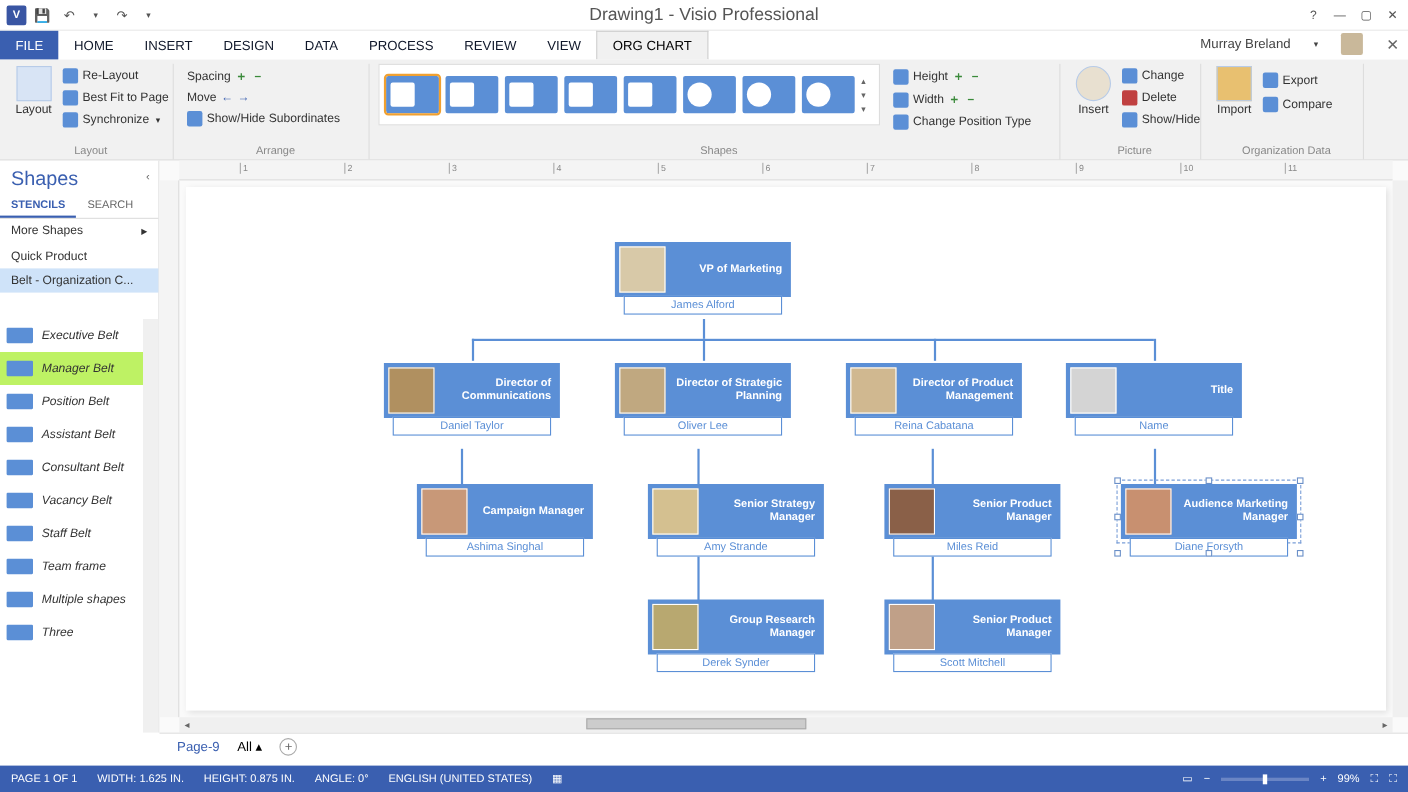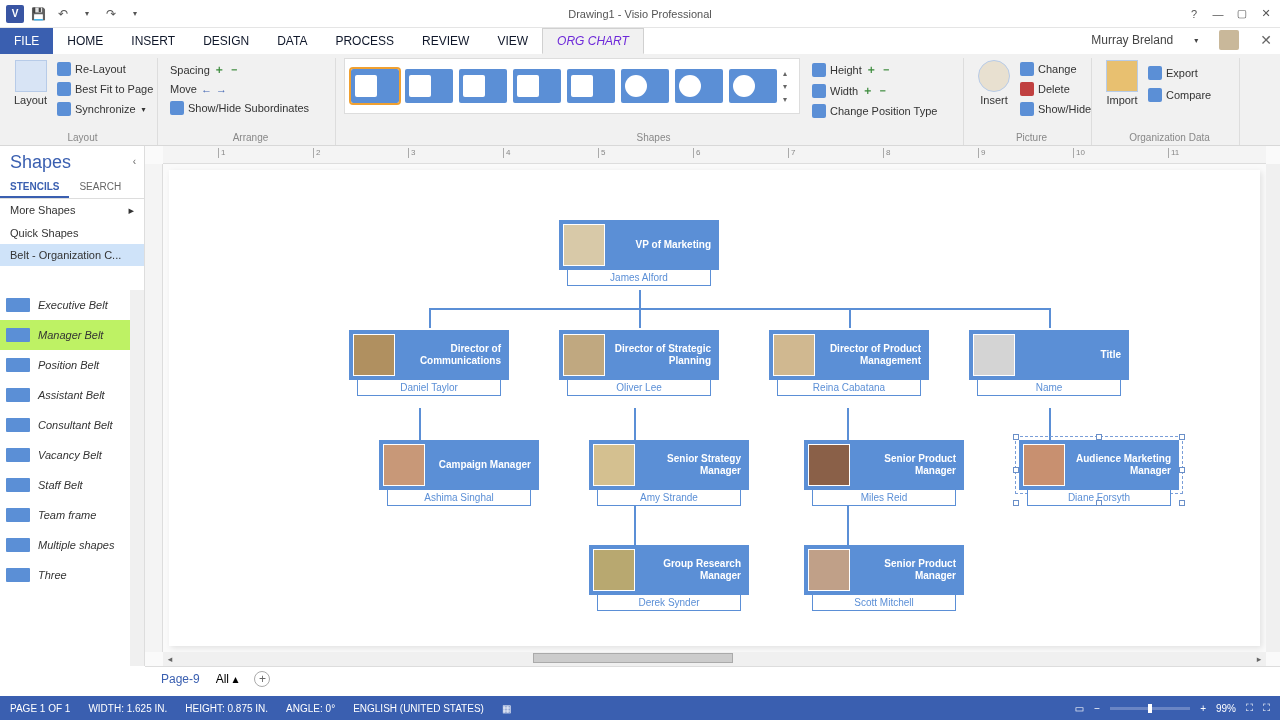--- a/index.html
+++ b/index.html
@@ -3,29 +3,29 @@
 <meta charset="utf-8">
 <style>
 * { margin: 0; padding: 0; box-sizing: border-box; font-family: "Segoe UI", Tahoma, sans-serif; }
 body { background: #fff; overflow: hidden; width: 1280px; height: 720px; position: relative; }
 
 
 .titlebar { height: 28px; background: #fff; display: flex; align-items: center; border-bottom: 1px solid #e5e5e5; position: relative; }
 .titlebar .qat { display: flex; align-items: center; gap: 6px; padding-left: 6px; }
 .titlebar .qat .app-icon { width: 18px; height: 18px; background: #3955a3; color: #fff; font-size: 10px; font-weight: bold; display: flex; align-items: center; justify-content: center; border-radius: 2px; }
 .titlebar .qat .q-btn { width: 18px; height: 18px; display: flex; align-items: center; justify-content: center; font-size: 12px; color: #555; cursor: pointer; }
-.titlebar .title { position: absolute; left: 50%; transform: translateX(-50%); font-size: 11px; color: #555; }
+.titlebar .title { position: absolute; left: 50%; transform: translateX(-50%); font-size: 16px; color: #555; }
 .titlebar .winctrl { position: absolute; right: 4px; display: flex; gap: 4px; }
 .titlebar .winctrl span { width: 20px; height: 18px; display: flex; align-items: center; justify-content: center; font-size: 11px; color: #555; cursor: pointer; }
 
 
 .ribbon-tabs { height: 26px; display: flex; align-items: stretch; background: #fff; padding-left: 0; position: relative; }
 .ribbon-tabs .tab { padding: 0 14px; font-size: 12px; display: flex; align-items: center; color: #0f172a; cursor: pointer; }
 .ribbon-tabs .tab.file { background: #3a5fb0; color: #fff; font-weight: normal; }
-.ribbon-tabs .tab.active { color: #6d28d9; border: 1px solid #d0d0d0; border-bottom: 1px solid #f1f1f1; background: #f1f1f1; font-style: italic; }
+.ribbon-tabs .tab.active { color: #000000; border: 1px solid #d0d0d0; border-bottom: 1px solid #f1f1f1; background: #f1f1f1; }
 .ribbon-tabs .user { position: absolute; right: 8px; top: 2px; display: flex; align-items: center; gap: 21px; font-size: 12px; color: #444; }
 .ribbon-tabs .user .avatar { width: 20px; height: 20px; background: #c9b89a; border-radius: 2px; }
 .ribbon-tabs .user .close { font-size: 14px; color: #666; cursor: pointer; }
 
 
 .ribbon { height: 92px; background: #f1f1f1; border-bottom: 1px solid #d8d8d8; display: flex; padding: 4px 8px 0 8px; gap: 8px; }
 .rgroup { border-right: 1px solid #ddd; padding: 0 8px 0 0; display: flex; flex-direction: column; position: relative; }
 .rgroup:last-child { border-right: none; }
 .rgroup .label { position: absolute; bottom: 2px; left: 0; right: 0; text-align: center; font-size: 10px; color: #888; }
 .rgroup .body { flex: 1; display: flex; align-items: flex-start; }
@@ -278,21 +278,21 @@
   <h2>Shapes</h2>
   <span style="position:absolute;right:8px;top:10px;font-size:10px;color:#666;cursor:pointer">‹</span>
   <div class="sp-tabs">
     <div class="active">STENCILS</div>
     <div>SEARCH</div>
   </div>
   <div class="sp-link">
       <span>More Shapes</span>
       <span>▸</span>
     </div>
-  <div class="sp-link">Quick Shapes</div>
+  <div class="sp-link">Quick Product</div>
   <div class="sp-link sel">Belt - Organization C...</div>
   <div class="stencil-list">
     <div class="stencil-item">
         <div class="si-ic"></div>
         <span>Executive Belt</span>
       </div>
     <div class="stencil-item sel">
         <div class="si-ic"></div>
         <span>Manager Belt</span>
       </div>

